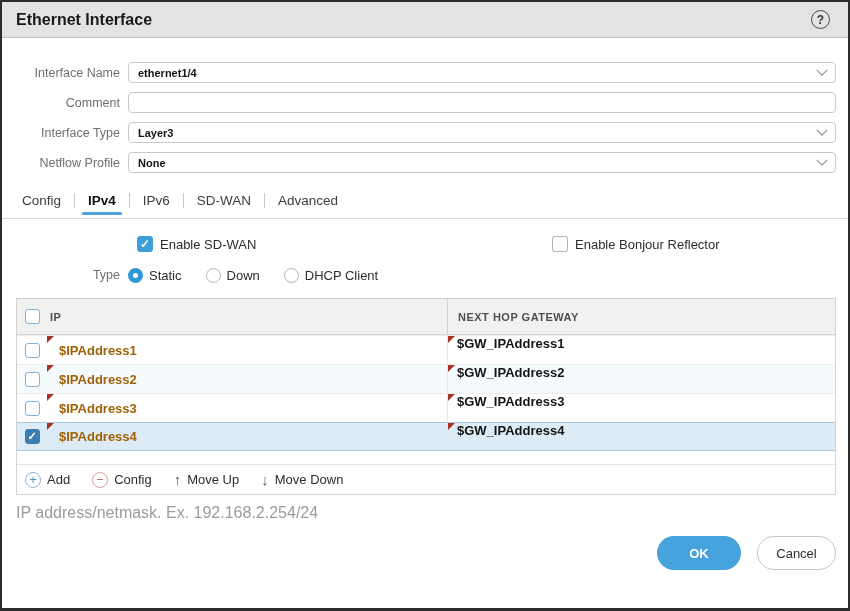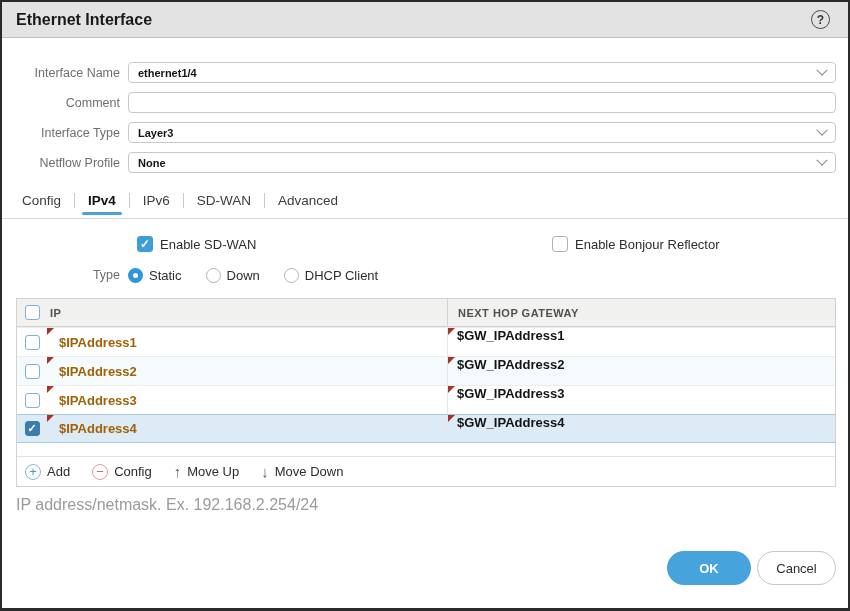--- a/index.html
+++ b/index.html
@@ -54,21 +54,21 @@
                color:#6f6f6f; font-size:12.5px; }
   .radgroup { display:flex; align-items:flex-start; gap:6px; margin-right:24px;
               font-size:13px; color:#2d2d2d; cursor:pointer; }
   .radio { width:15px; height:15px; border-radius:50%; border:1.5px solid #b3b3b3; background:#fff; }
   .radio.selected { border:none; background:#2f96d8; position:relative; }
   .radio.selected::after { content:""; position:absolute; width:5px; height:5px;
                            border-radius:50%; background:#fff; top:5px; left:5px; }
 
   
   .table { margin-top:13px; border:1px solid #d2d2d2; }
-  .thead { display:flex; background:#f1f1ef; height:28px; align-items:stretch;
+  .thead { display:flex; background:#f1f1ef; height:36px; align-items:stretch;
            border-bottom:1px solid #d2d2d2; }
   .ccol { flex:0 0 30px; display:flex; align-items:center; justify-content:center; }
   .tcb { width:15px; height:15px; border:1.5px solid #83b0d3; border-radius:3px;
          background:#fff; display:flex; align-items:center; justify-content:center; cursor:pointer; }
   .tcb.checked { background:#3d7dae; border-color:#3d7dae; color:#fff;
                  font-size:11px; font-weight:700; line-height:1; }
   .hcol-ip { flex:0 0 400px; display:flex; align-items:center; padding-left:3px;
              font-size:11px; font-weight:700; letter-spacing:.5px; color:#4f4f4f; }
   .hcol-gw { flex:1; display:flex; align-items:center; padding-left:10px;
              border-left:1px solid #d2d2d2; font-size:11px; font-weight:700;
@@ -91,21 +91,21 @@
   .tbitem { display:flex; align-items:center; gap:6px; font-size:13px; color:#2d2d2d; cursor:pointer; }
   .ico-circ { width:16px; height:16px; border-radius:50%; display:flex; align-items:center;
               justify-content:center; font-size:13px; line-height:1; padding-bottom:1px; }
   .ico-add { border:1px solid #8fb6d4; color:#4a94c8; }
   .ico-del { border:1px solid #dba0a0; color:#c86060; }
   .ico-arrow { color:#5f5f5f; font-size:15px; line-height:1; }
 
   .hint { margin-top:9px; font-size:16px; color:#9b9b9b; }
 
   
-  .footer { position:absolute; right:12px; bottom:23px; display:flex; gap:6px; }
+  .footer { position:absolute; right:12px; bottom:38px; display:flex; gap:16px; }
   .btn { height:34px; border-radius:17px; font-size:13px; cursor:pointer;
          font-family:"Liberation Sans", sans-serif; }
   .btn-ok { width:84px; background:#47a3dc; border:none; color:#fff; font-weight:700; }
   .btn-cancel { width:79px; background:#fff; border:1px solid #c6c6c6; color:#2d2d2d; }
 </style>
 </head>
 <body>
 
 <div class="screen">
 

